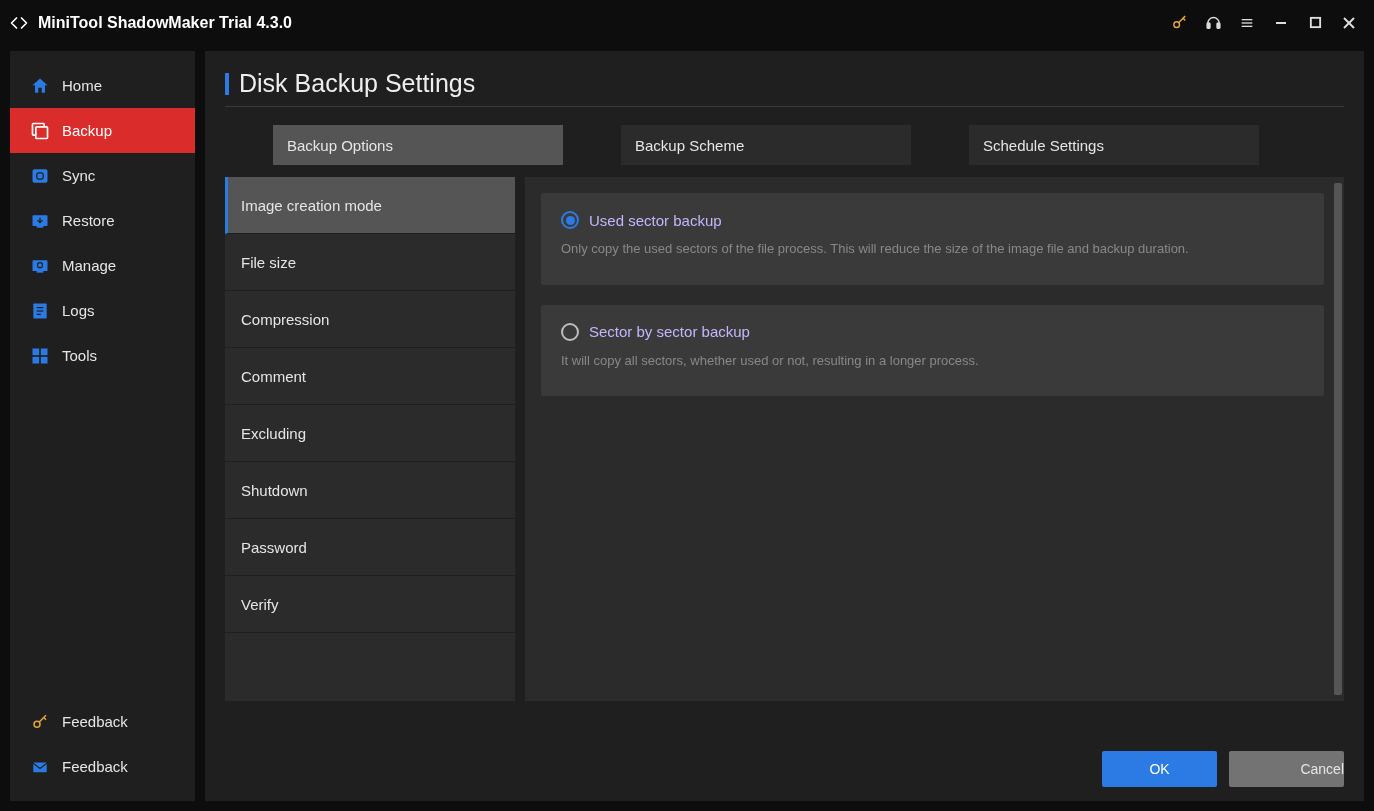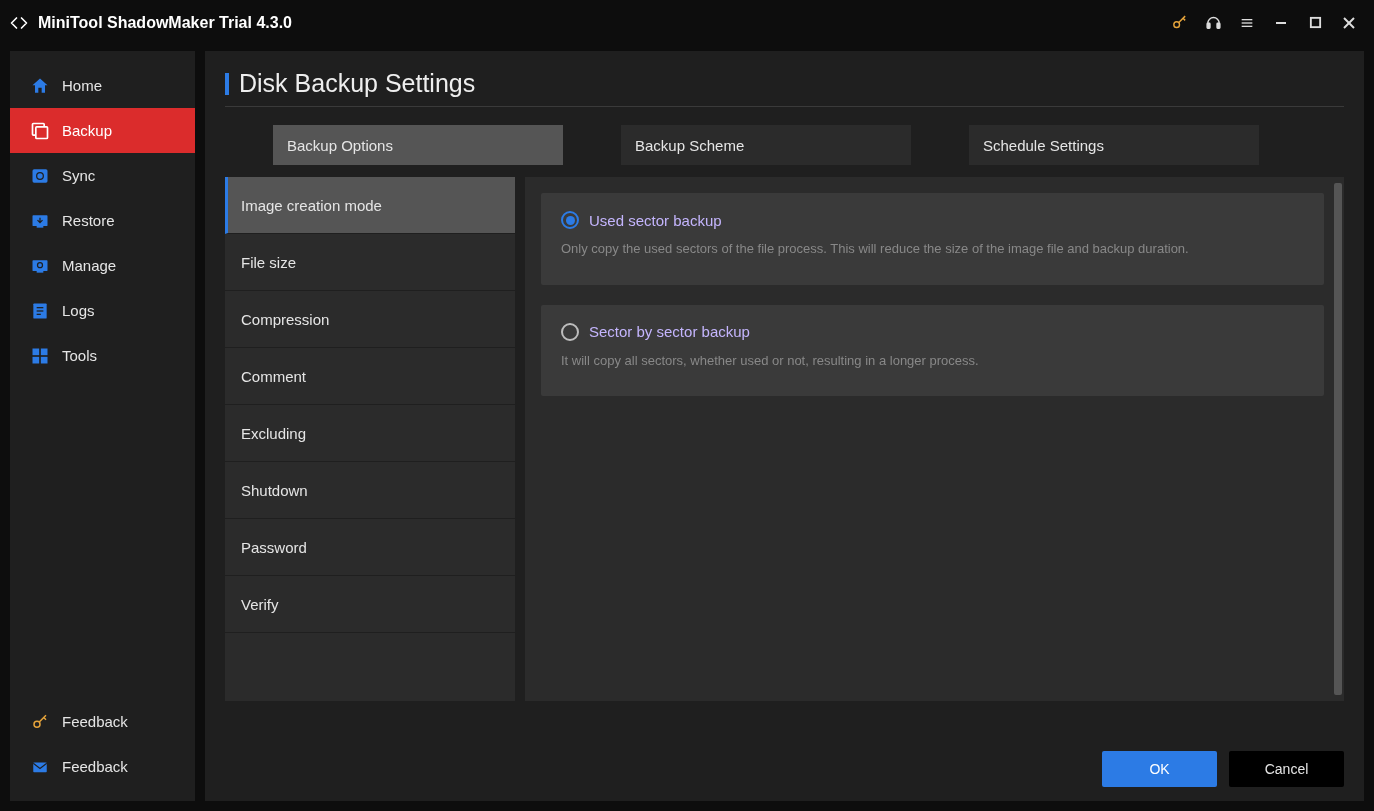--- a/index.html
+++ b/index.html
@@ -51,21 +51,21 @@
   .radio-row { display:flex; align-items:center; gap:10px; margin-bottom:10px; cursor:pointer; }
   .radio { width:18px; height:18px; border-radius:50%; border:2px solid #bdbdbd; display:flex; align-items:center; justify-content:center; flex-shrink:0; }
   .radio.selected { border-color:#2c7be5; }
   .radio.selected::after { content:""; width:9px; height:9px; border-radius:50%; background:#2c7be5; }
   .radio-label { font-size:15px; color:#c4b5fd; }
   .radio-desc { font-size:13px; color:#888; line-height:1.5; }
 
   .footer { display:flex; justify-content:flex-end; gap:12px; padding-top:18px; }
   .btn { width:115px; height:36px; display:flex; align-items:center; justify-content:center; font-size:14px; cursor:pointer; border-radius:2px;margin-top:32px; }
   .btn-primary { background:#2c7be5; color:#fff; }
-  .btn-secondary { background:#000000; color:#e5e5e5; }
+  .btn-secondary { background:#737373; color:#e5e5e5;justify-content:flex-end; }
 
 </style>
 </head>
 <body>
 
 <div class="titlebar">
   <span class="logo">
     <svg width="20" height="20" viewBox="0 0 24 24" fill="none" stroke="#fff" stroke-width="2">
       <path d="M3 12 L9 6 M3 12 L9 18 M21 12 L15 6 M21 12 L15 18" stroke-linecap="round"></path>
     </svg>

